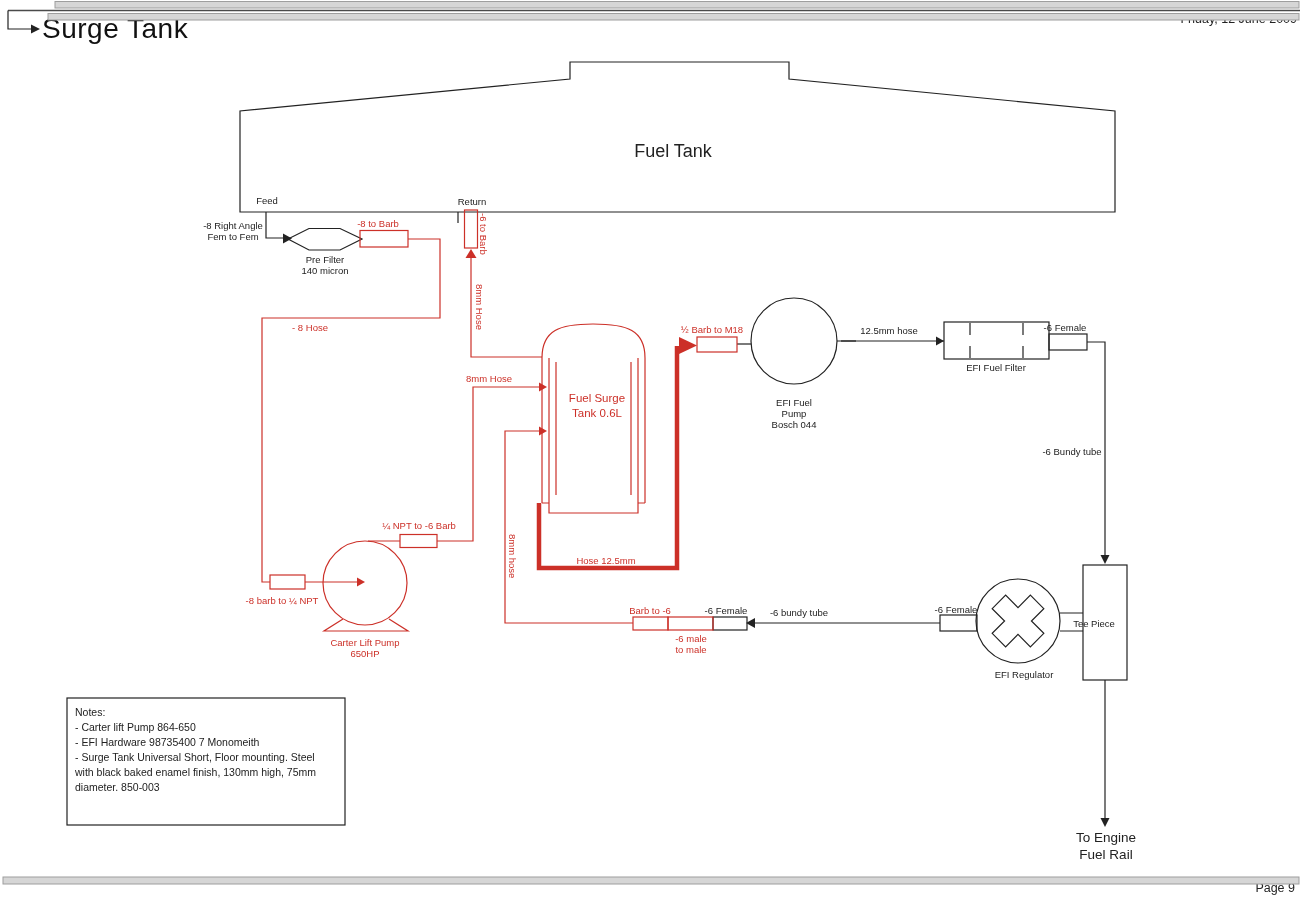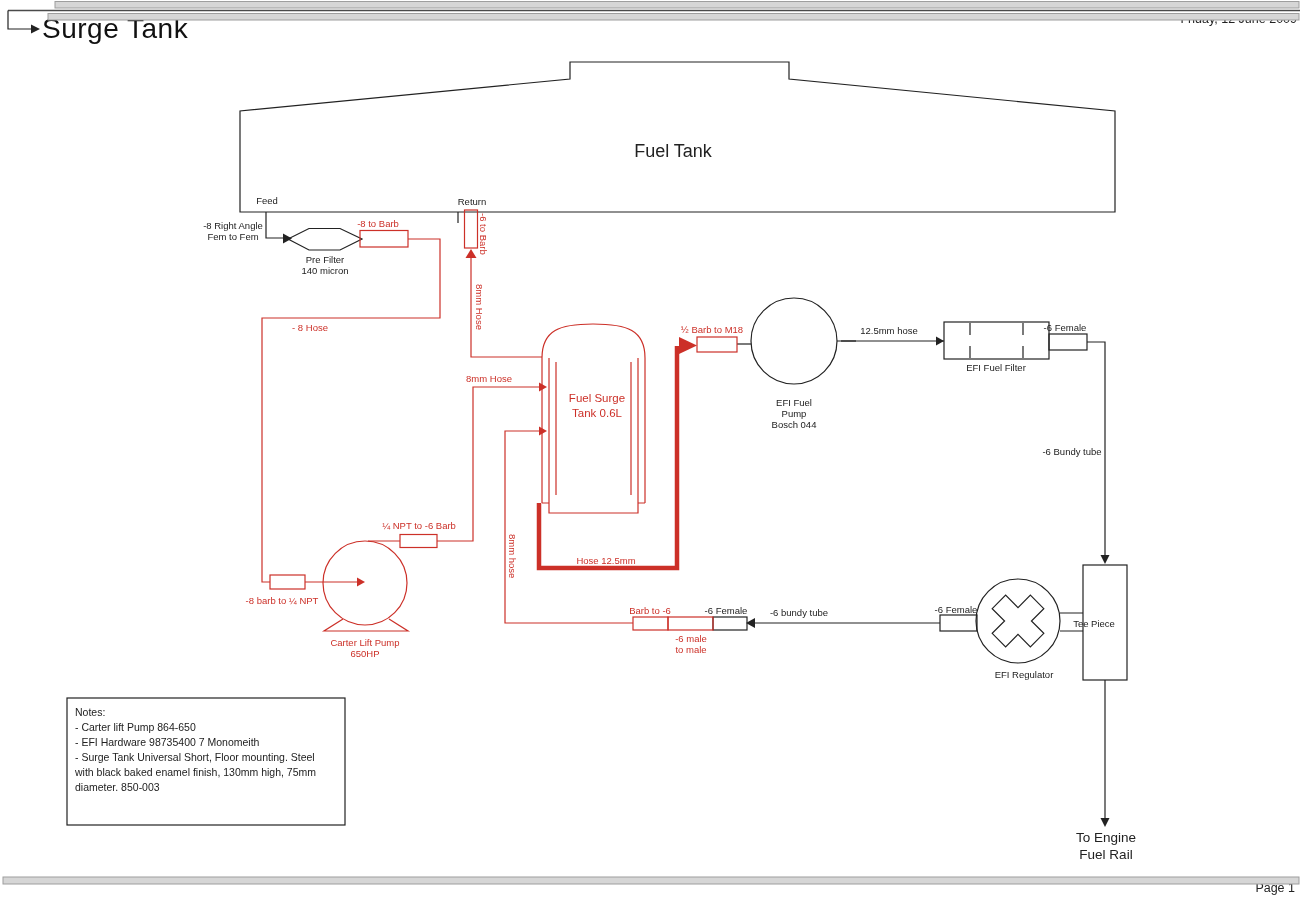--- a/index.html
+++ b/index.html
@@ -24,21 +24,21 @@
   .note{font-size:10.5px;}
   .bar{fill:#d6d6d6;stroke:#9e9e9e;stroke-width:1;}
 </style>
 </head>
 <body>
 
 <div class="page">
 
   <div class="page-title">Surge Tank</div>
   <div class="page-date">Friday, 12 June 2009</div>
-  <div class="page-num">Page 1</div>
+  <div class="page-num">Page 9</div>
 
   <svg width="1300" height="900" viewBox="0 0 1300 900">
 
     <rect class="bar" x="55" y="1.5" width="1244" height="6.5"></rect>
     <line x1="8" y1="10.5" x2="1300" y2="10.5" stroke="#4a4a4a" stroke-width="1.6"></line>
     <rect class="bar" x="48" y="13.5" width="1251" height="6.5"></rect>
     <path class="k" d="M8,10.5 V29 H31"></path>
     <polygon class="fk" points="31,24.5 40,29 31,33.5"></polygon>
     <rect class="bar" x="3" y="877" width="1296" height="7" stroke="#b3b3b3"></rect>
 

